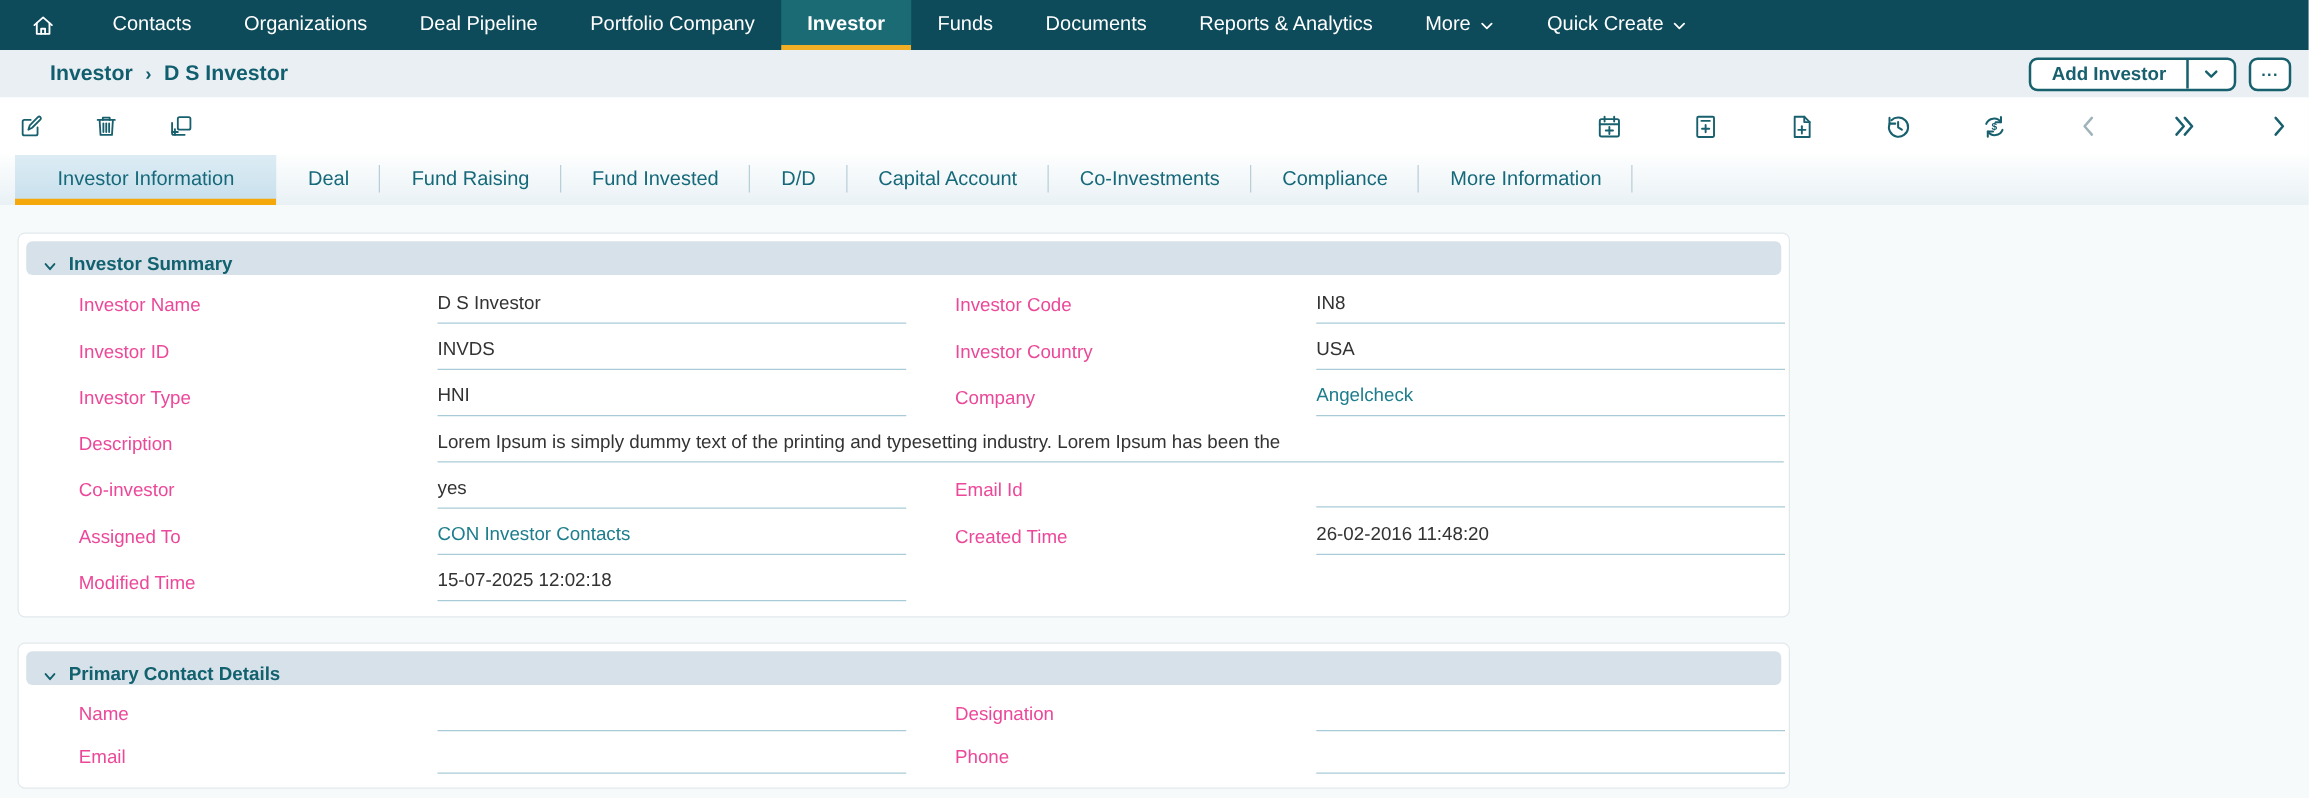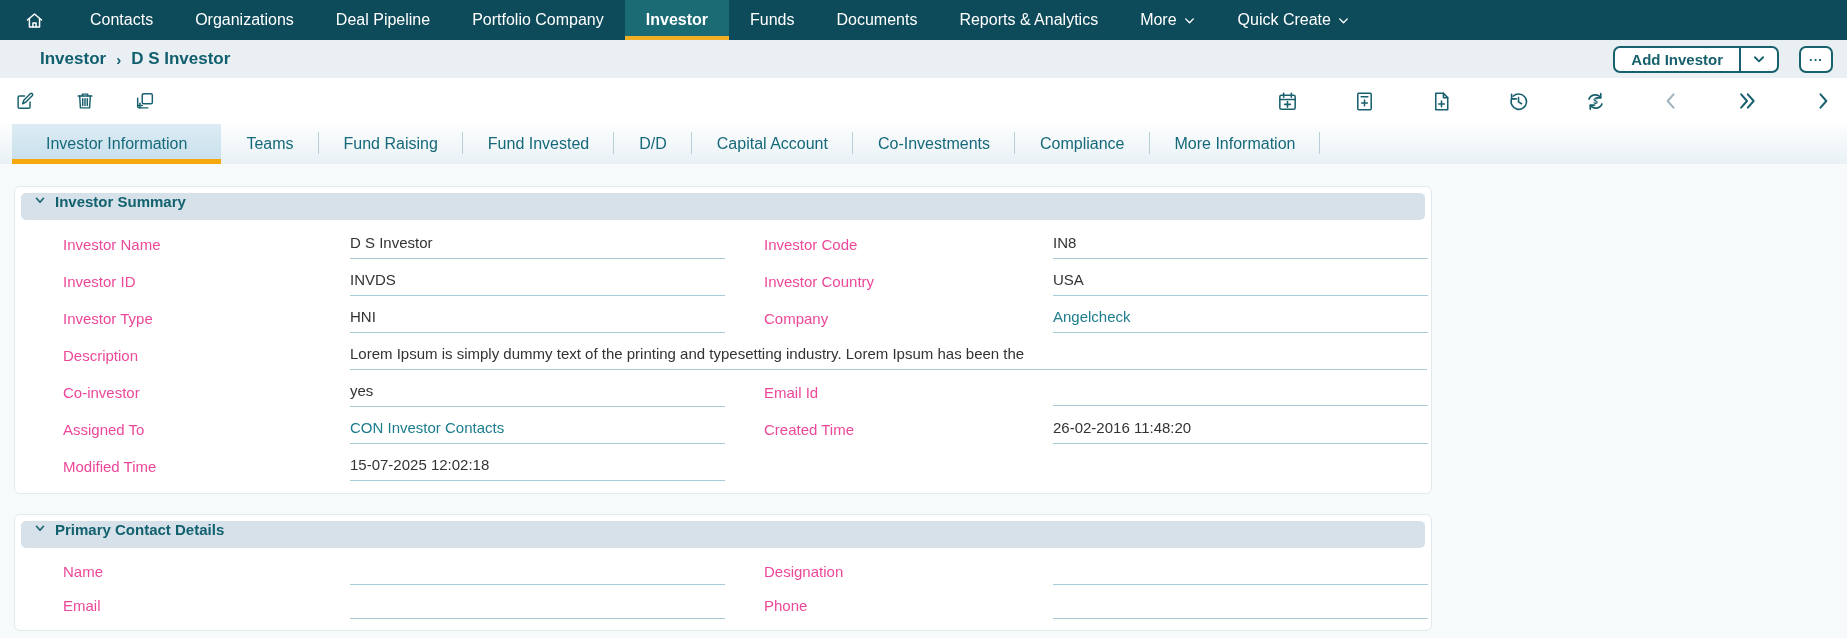--- a/index.html
+++ b/index.html
@@ -37,21 +37,21 @@
     height: 38px; background: #e9eff2;
     display: flex; align-items: center; justify-content: space-between;
     padding: 0 14px 0 40px;
   }
   .crumbs { display: flex; align-items: center; gap: 10px; }
   .crumb-parent {
     color: #115e6e; font-size: 17px; font-weight: bold; cursor: pointer;
   }
   .crumb-sep { color: #115e6e; font-size: 15px; font-weight: bold; }
   .crumb-current { color: #115e6e; font-size: 17px; font-weight: bold; }
-  .crumb-actions { display: flex; align-items: flex-end; gap: 20px; margin-left: 37px; }
+  .crumb-actions { display: flex; align-items: flex-end; gap: 10px; margin-left: 37px; }
   .split-btn {
     display: flex; align-items: stretch; border: 2px solid #17606d;
     border-radius: 7px; background: #fff; height: 27px; overflow: hidden;
   }
   .split-btn-main {
     padding: 0 16px; display: flex; align-items: center;
     color: #17606d; font-size: 15px; font-weight: bold; cursor: pointer;
   }
   .split-btn-caret {
     border-left: 2px solid #17606d; padding: 0 11px;
@@ -101,21 +101,21 @@
   
   .content { padding: 22px 0 0 14px; }
   .card {
     width: 1418px; background: #fff;
     border: 1px solid #e2e9ec; border-radius: 6px;
     padding-bottom: 8px;
   }
   .card + .card { margin-top: 20px; }
   .section-header {
     margin: 6px; height: 27px; background: #d7e1e9; border-radius: 5px;
-    display: flex; align-items: flex-start; gap: 8px; padding: 0 12px;
+    display: flex; align-items: flex-end; gap: 8px; padding: 0 12px;
     cursor: pointer;
   }
   .section-chevron { color: #11616e; }
   .section-title { color: #11616e; font-size: 15px; font-weight: bold; }
 
   .field-row { display: flex; align-items: center; padding-left: 48px; min-height: 37px; }
   .card.contact .field-row { min-height: 34px; }
   .field-label {
     width: 287px; color: #ec4899; font-size: 15px; flex: none;
   }
@@ -294,21 +294,21 @@
         </svg>
     </span>
   </div>
 </div>
 
 <div class="tabs-row">
   <div class="tab active">
       <span>Investor Information</span>
     </div>
   <div class="tab">
-      <span>Teams</span>
+      <span>Deal</span>
     </div>
   <div class="tab">
       <span>Fund Raising</span>
     </div>
   <div class="tab">
       <span>Fund Invested</span>
     </div>
   <div class="tab">
       <span>D/D</span>
     </div>

